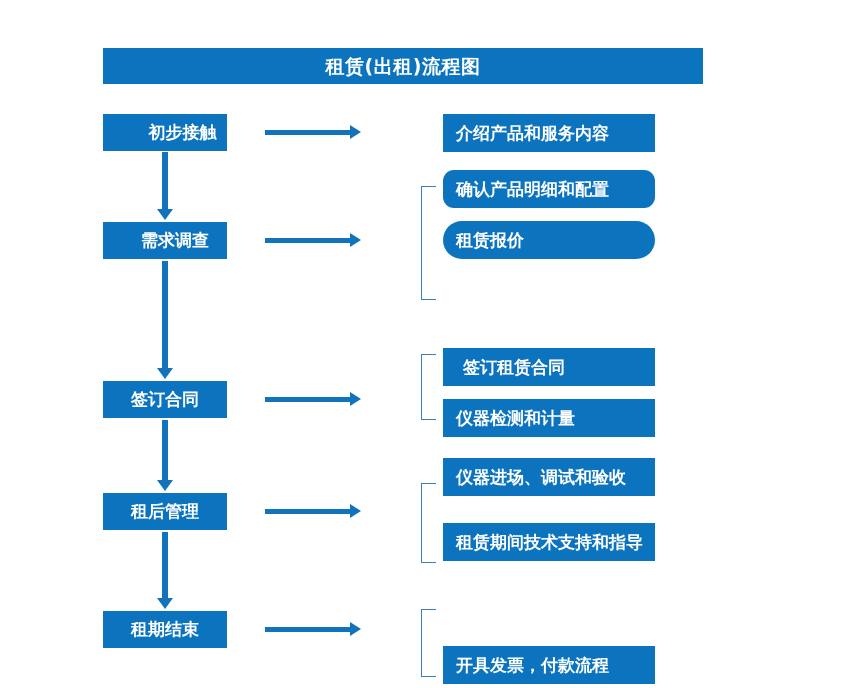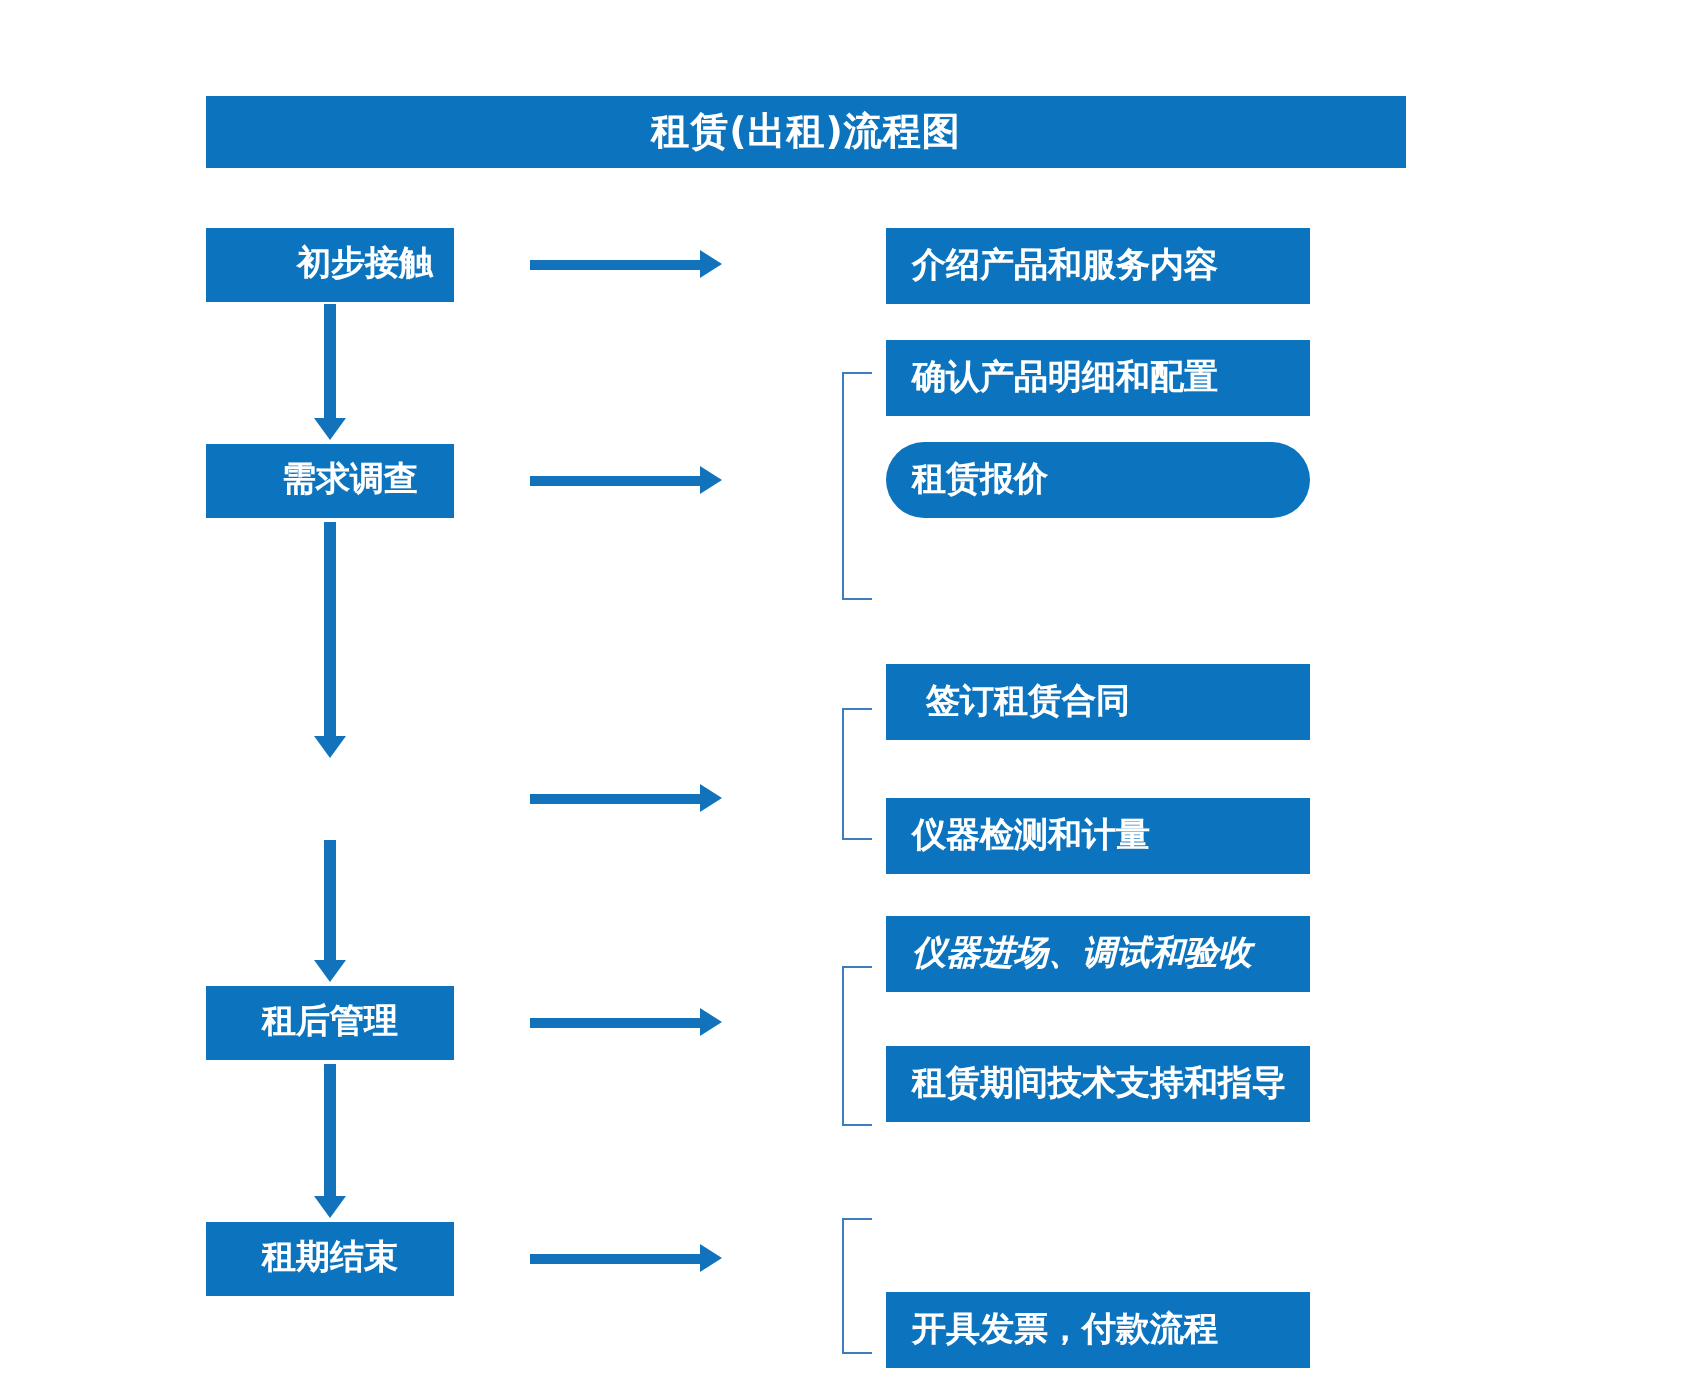--- a/index.html
+++ b/index.html
@@ -125,20 +125,21 @@
 <body>
 
 <div id="canvas">
 
   <div class="title-bar">租赁(出租)流程图</div>
 
   <div class="box stage-box" style="top:78px;padding-left:35px;">初步接触</div>
 
   <div class="box stage-box" style="top:186px;padding-left:20px;">需求调查</div>
 
+  <div class="box stage-box" style="top:345px;">签订合同</div>
 
   <div class="box stage-box" style="top:457px;">租后管理</div>
 
   <div class="box stage-box" style="top:575px;">租期结束</div>
 
   <div class="v-arrow" style="left:157px; top:116px; height:68px;">
     <div class="shaft" style="height:57px;"></div>
     <div class="head" style="top:57px;"></div>
   </div>
 
@@ -179,34 +180,34 @@
 
   <div class="h-arrow" style="left:265px; top:586px; width:96px;">
     <div class="shaft" style="width:85px;"></div>
     <div class="head" style="left:85px;"></div>
   </div>
 
   <div class="box detail-box" style="top:78px;">介绍产品和服务内容</div>
 
   <div class="bracket" style="left:421px; top:150px; height:114px;"></div>
 
-  <div class="box detail-box" style="top:134px;">确认产品明细和配置</div>
+  <div class="box detail-box" style="top:134px;border-radius:11px;">确认产品明细和配置</div>
 
   <div class="box detail-box" style="top:185px;border-radius:19px;">租赁报价</div>
 
 
   <div class="bracket" style="left:421px; top:318px; height:66px;"></div>
 
-  <div class="box detail-box" style="top:296px;padding-left:20px;">签订租赁合同</div>
+  <div class="box detail-box" style="top:312px;padding-left:20px;">签订租赁合同</div>
 
   <div class="box detail-box" style="top:363px;text-align:right;">仪器检测和计量</div>
 
   <div class="bracket" style="left:421px; top:447px; height:80px;"></div>
 
-  <div class="box detail-box" style="top:422px;font-style:italic;">仪器进场、调试和验收</div>
+  <div class="box detail-box" style="top:422px;">仪器进场、调试和验收</div>
 
   <div class="box detail-box" style="top:487px;">租赁期间技术支持和指导</div>
 
   <div class="bracket" style="left:421px; top:573px; height:68px;"></div>
 
 
   <div class="box detail-box" style="top:610px;">开具发票，付款流程</div>
 
 </div>
 

